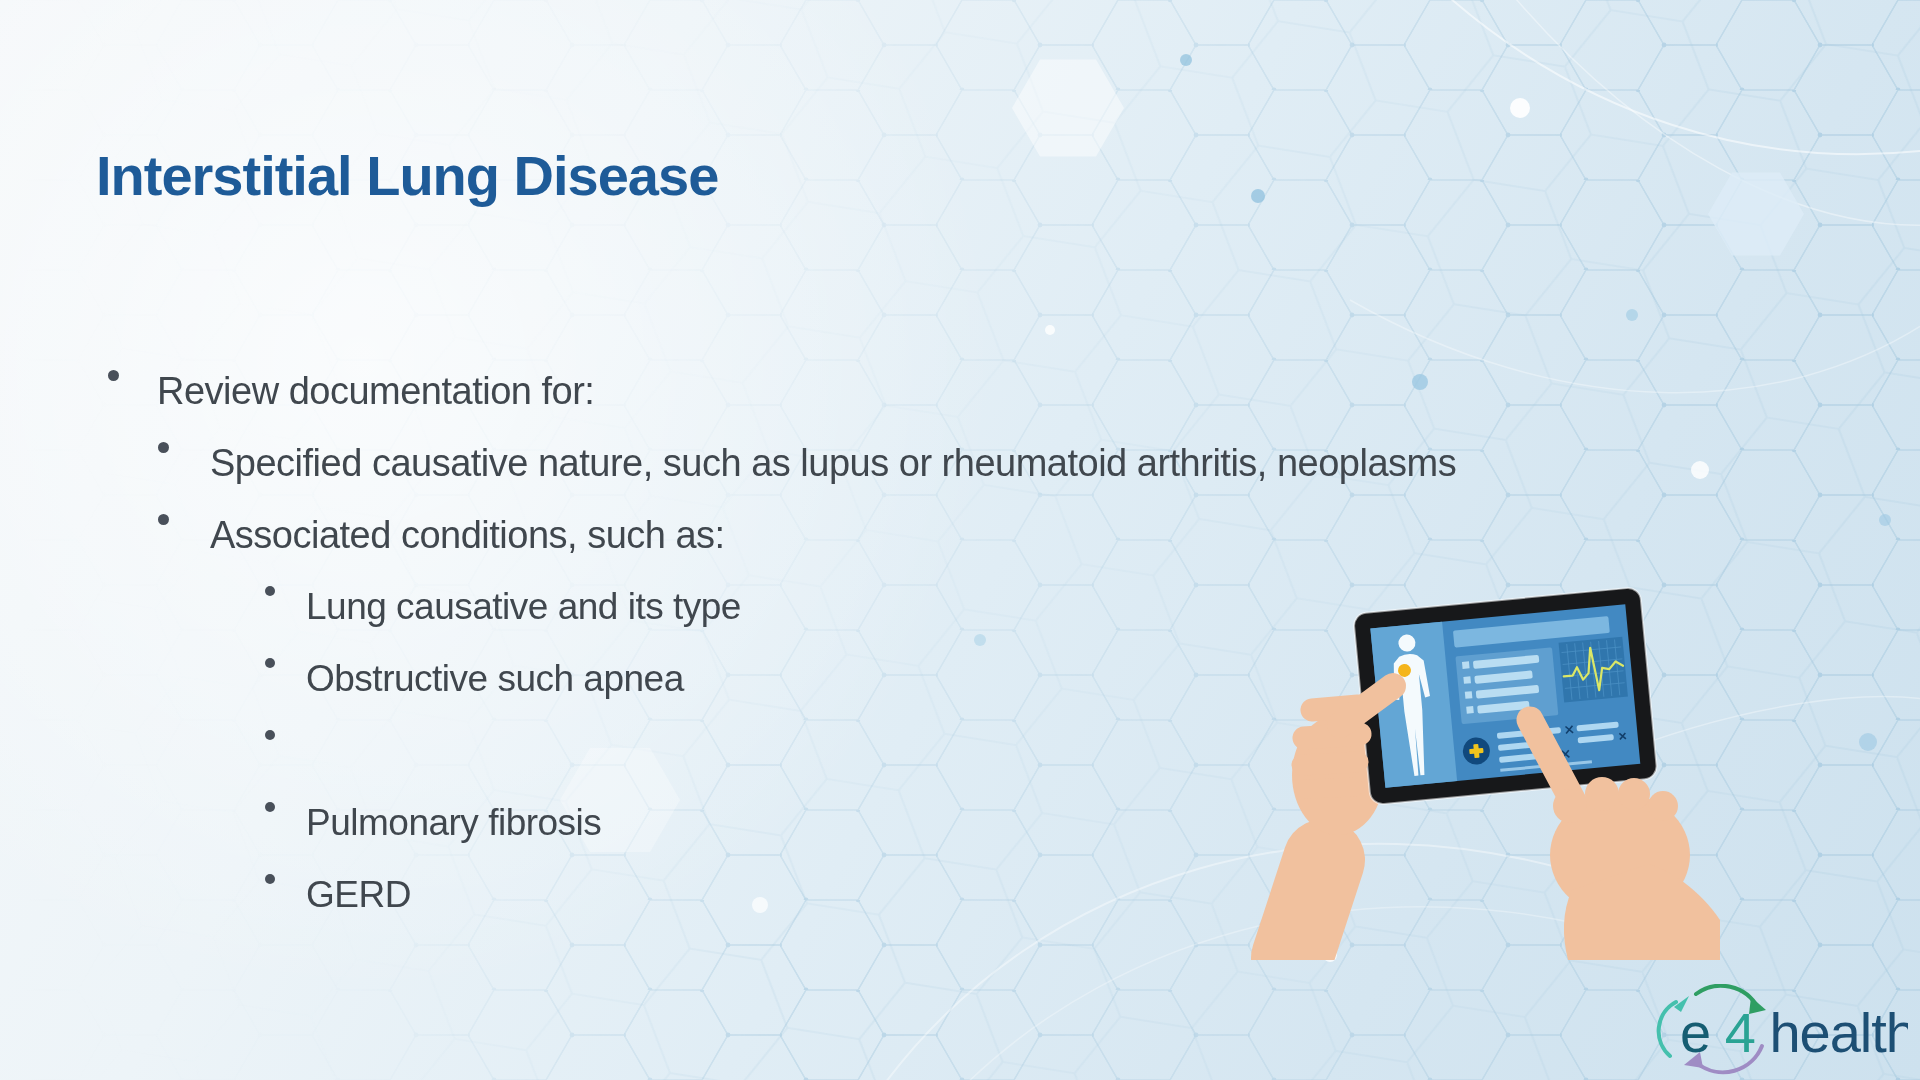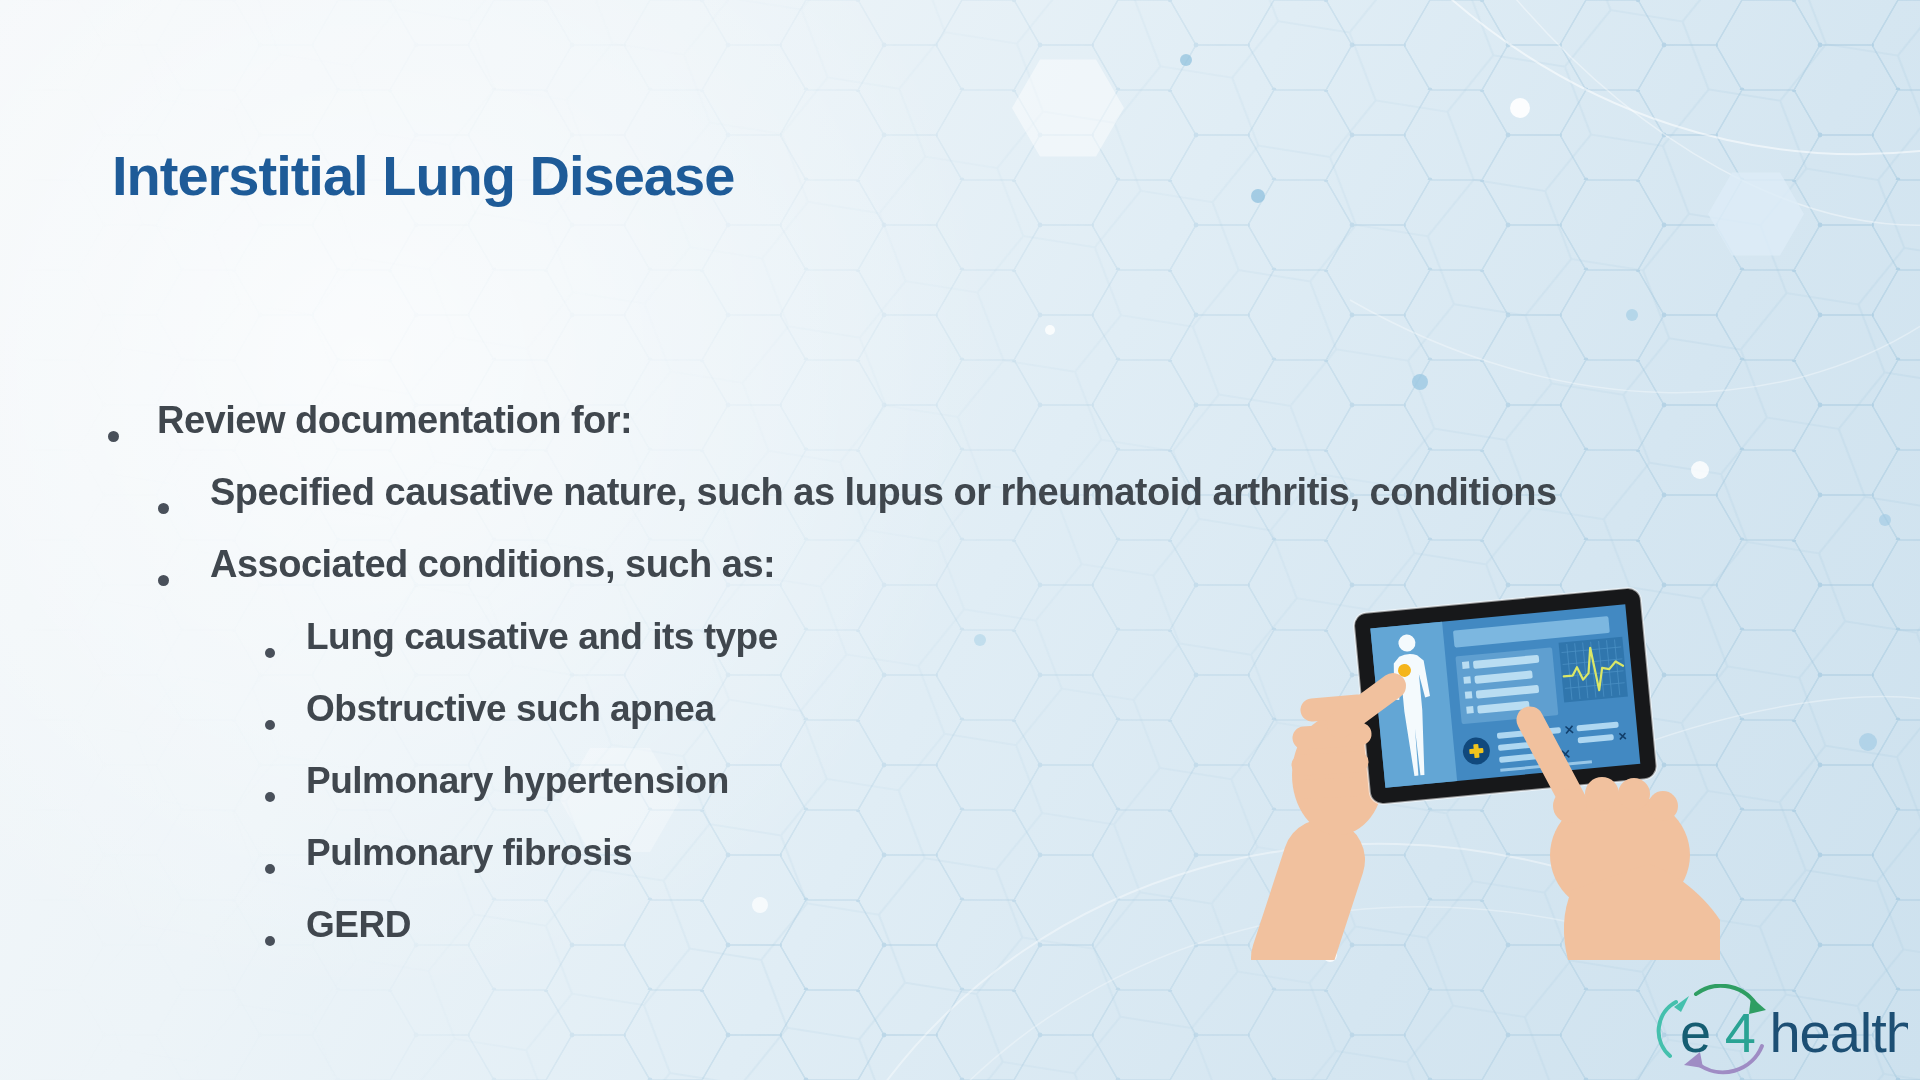--- a/index.html
+++ b/index.html
@@ -3,27 +3,27 @@
 <meta charset="utf-8">
 <style>
   html,body{margin:0;padding:0;width:1920px;height:1080px;overflow:hidden;}
   .stage{
     position:relative;width:1920px;height:1080px;overflow:hidden;
     font-family:"Liberation Sans", sans-serif;
     background:linear-gradient(118deg,#f5f8fa 0%,#edf4f8 28%,#e0edf5 52%,#d5e6f1 76%,#cde1ee 100%);
   }
   .bg-svg{position:absolute;left:0;top:0;width:1920px;height:1080px;}
   .title{
-    position:absolute;left:112px;top:139px;margin:0;
+    position:absolute;left:96px;top:139px;margin:0;
     font-size:56px;line-height:73px;font-weight:bold;letter-spacing:-1px;
     color:#1e5b98;
   }
   .title .tl{display:block;}
   .bullets{position:absolute;left:0;top:370px;width:1700px;}
-  .row{display:flex;align-items:flex-end;height:72px;font-weight:bold;}
+  .row{display:flex;align-items:flex-start;height:72px;}
   .dot{flex:none;width:11px;height:11px;border-radius:50%;background:#49505a;}
   .l1 .dot{margin-left:108px;margin-right:38px;}
   .l2 .dot{margin-left:158px;margin-right:41px;}
   .l3 .dot{margin-left:265px;margin-right:31px;width:10px;height:10px;}
   .txt{color:#40474e;letter-spacing:-0.5px;white-space:nowrap;}
   .l1 .txt,.l2 .txt{font-size:38px;}
   .l3 .txt{font-size:37px;}
   .illu{position:absolute;left:1200px;top:560px;width:520px;height:400px;}
   .logo{position:absolute;left:1652px;top:984px;width:256px;height:92px;}
   .logo text{font-family:"Liberation Sans", sans-serif;font-size:56px;letter-spacing:-1px;}
@@ -113,37 +113,36 @@
     <span class="tl">Interstitial Lung Disease</span>
   </h1>
 
   <div class="bullets">
     <div class="row l1">
       <span class="dot"></span>
       <span class="txt">Review documentation for:</span>
     </div>
     <div class="row l2">
       <span class="dot"></span>
-      <span class="txt">Specified causative nature, such as lupus or rheumatoid arthritis, conditions</span>
+      <span class="txt">Specified causative nature, such as lupus or rheumatoid arthritis, neoplasms</span>
     </div>
     <div class="row l2">
       <span class="dot"></span>
       <span class="txt">Associated conditions, such as:</span>
     </div>
     <div class="row l3">
       <span class="dot"></span>
       <span class="txt">Lung causative and its type</span>
     </div>
     <div class="row l3">
       <span class="dot"></span>
       <span class="txt">Obstructive such apnea</span>
     </div>
     <div class="row l3">
       <span class="dot"></span>
-      <span class="txt">Pulmonary hypertension</span>
     </div>
     <div class="row l3">
       <span class="dot"></span>
       <span class="txt">Pulmonary fibrosis</span>
     </div>
     <div class="row l3">
       <span class="dot"></span>
       <span class="txt">GERD</span>
     </div>
   </div>

